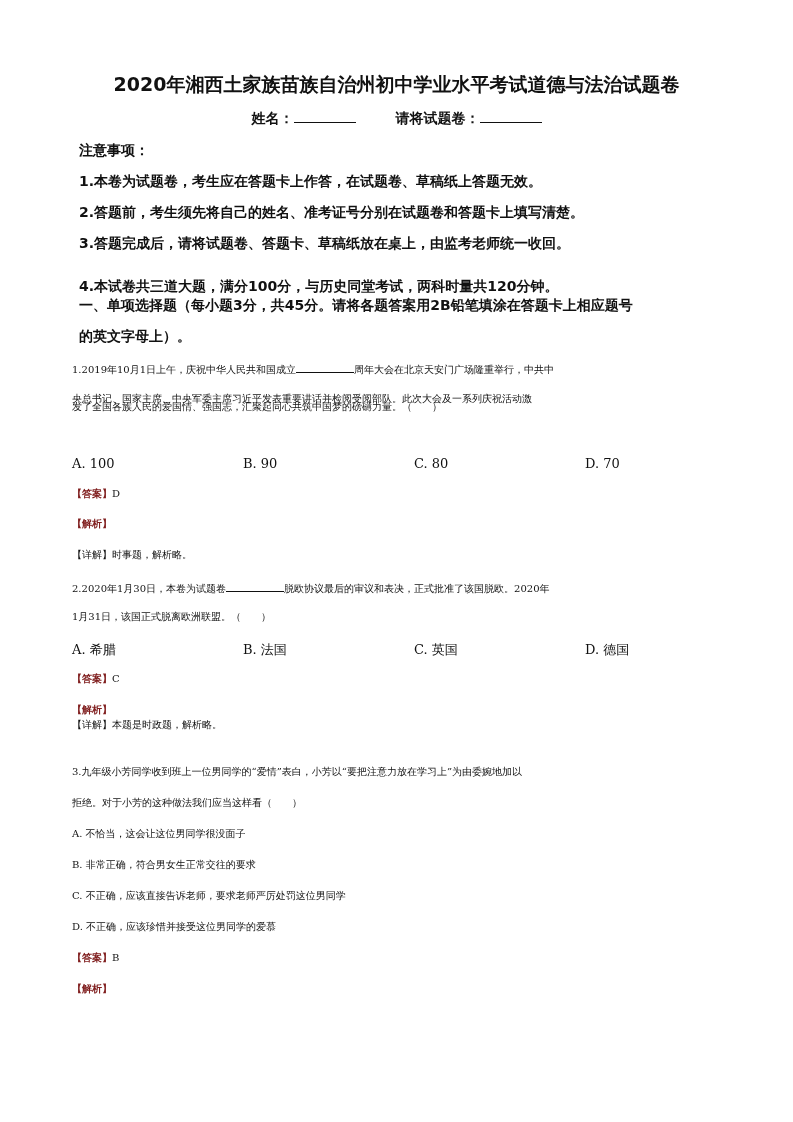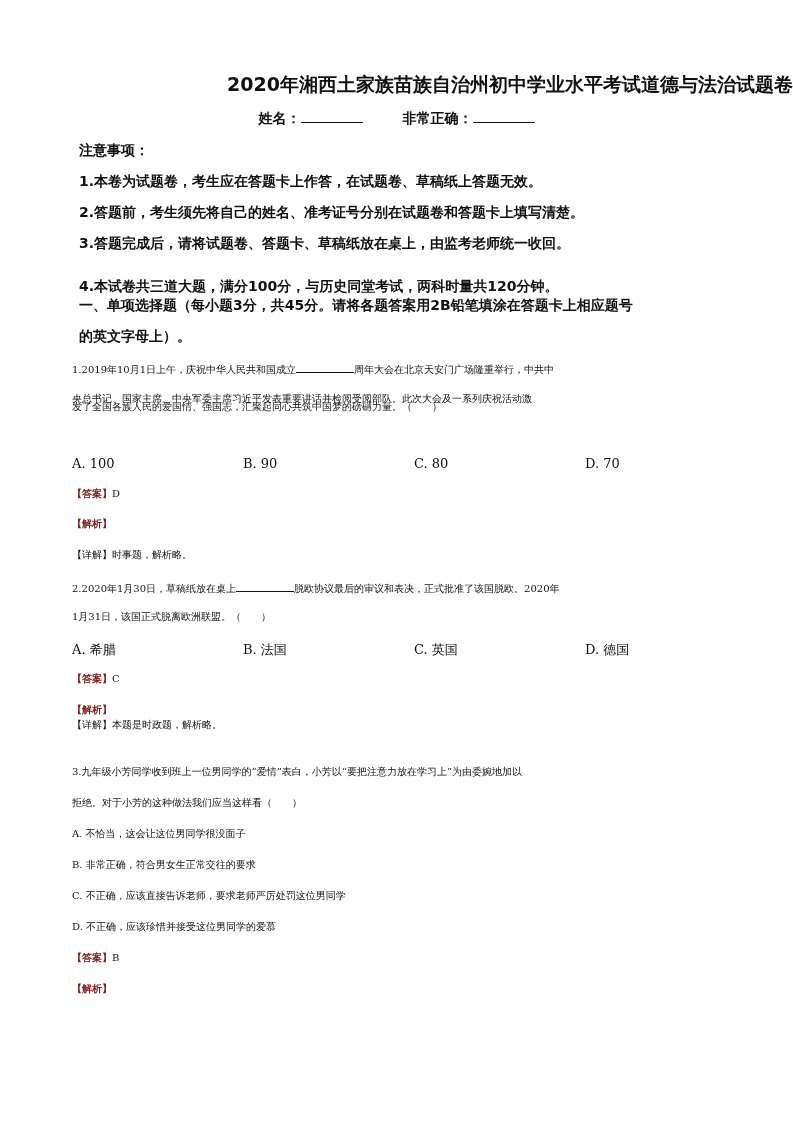--- a/index.html
+++ b/index.html
@@ -1,33 +1,33 @@
 <!DOCTYPE html>
 <html><head>
 <meta charset="utf-8">
 <style>
   html, body { margin: 0; padding: 0; background: #fff; }
   body { width: 793px; height: 1122px; position: relative; overflow: hidden; color: #111; font-family: "DejaVu Serif", "Liberation Serif", serif; }
-  .title { position: absolute; top: 72px; left: 0; width: 793px; text-align: right; font-size: 19px; font-weight: bold; font-family: "DejaVu Sans", "Liberation Sans", sans-serif; }
+  .title { position: absolute; top: 72px; left: 0; width: 793px; text-align: center; font-size: 19px; font-weight: bold; font-family: "DejaVu Sans", "Liberation Sans", sans-serif; }
   .nameline { position: absolute; top: 108px; left: 0; width: 793px; text-align: center; font-size: 14px; font-weight: bold; font-family: "DejaVu Sans", sans-serif; }
   .nameline span.gap { display: inline-block; width: 40px; }
   .blank { display: inline-block; width: 62px; border-bottom: 1px solid #111; height: 14px; vertical-align: baseline; }
   .line { position: absolute; left: 72px; width: 660px; font-size: 10px; white-space: nowrap; }
   .bold { font-weight: bold; font-size: 14px; font-family: "DejaVu Sans", sans-serif; margin-left: 7px; }
   .opts { position: absolute; left: 72px; width: 660px; font-size: 13px; display: flex; gap: 24px; }
   .opts span { width: 165px; }
   .tag { color: #7f1d1d; font-weight: bold; }
   .uline { display: inline-block; width: 58px; border-bottom: 1px solid #111; height: 12px; }
 </style>
 </head>
 <body>
 
 <div class="title">2020年湘西土家族苗族自治州初中学业水平考试道德与法治试题卷</div>
 <div class="nameline">
-  <span>姓名：</span><span class="blank"></span><span class="gap"></span><span>非常正确：</span><span class="blank"></span>
+  <span>姓名：</span><span class="blank"></span><span class="gap"></span><span>请将试题卷：</span><span class="blank"></span>
 </div>
 
 <div class="line bold" style="top:142px">注意事项：</div>
 <div class="line bold" style="top:173px">1.本卷为试题卷，考生应在答题卡上作答，在试题卷、草稿纸上答题无效。</div>
 <div class="line bold" style="top:204px">2.答题前，考生须先将自己的姓名、准考证号分别在试题卷和答题卡上填写清楚。</div>
 <div class="line bold" style="top:235px">3.答题完成后，请将试题卷、答题卡、草稿纸放在桌上，由监考老师统一收回。</div>
 <div class="line bold" style="top:278px">4.本试卷共三道大题，满分100分，与历史同堂考试，两科时量共120分钟。</div>
 <div class="line bold" style="top:297px">一、单项选择题（每小题3分，共45分。请将各题答案用2B铅笔填涂在答题卡上相应题号</div>
 <div class="line bold" style="top:328px">的英文字母上）。</div>
 
@@ -37,21 +37,21 @@
 <div class="opts" style="top:456px">
   <span>A. 100</span>
     <span>B. 90</span>
     <span>C. 80</span>
     <span>D. 70</span>
 </div>
 <div class="line" style="top:487px"><span class="tag">【答案】</span><span>D</span></div>
 <div class="line tag" style="top:517px">【解析】</div>
 <div class="line" style="top:548px"><span>【详解】</span><span>时事题，解析略。</span></div>
 
-<div class="line" style="top:579px"><span>2.2020年1月30日，草稿纸放在桌上</span><span class="uline"></span><span>脱欧协议最后的审议和表决，正式批准了该国脱欧。2020年</span></div>
+<div class="line" style="top:579px"><span>2.2020年1月30日，本卷为试题卷</span><span class="uline"></span><span>脱欧协议最后的审议和表决，正式批准了该国脱欧。2020年</span></div>
 <div class="line" style="top:610px">1月31日，该国正式脱离欧洲联盟。（　　）</div>
 <div class="opts" style="top:641px">
   <span>A.  希腊</span>
     <span>B.  法国</span>
     <span>C.  英国</span>
     <span>D.  德国</span>
 </div>
 <div class="line" style="top:672px"><span class="tag">【答案】</span><span>C</span></div>
 <div class="line tag" style="top:703px">【解析】</div>
 <div class="line" style="top:718px"><span>【详解】</span><span>本题是时政题，解析略。</span></div>

